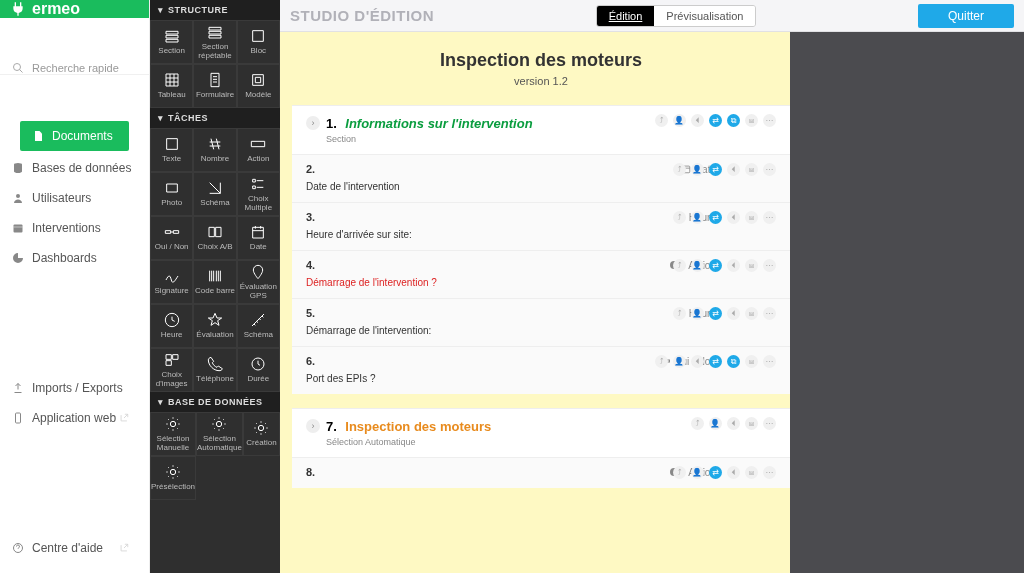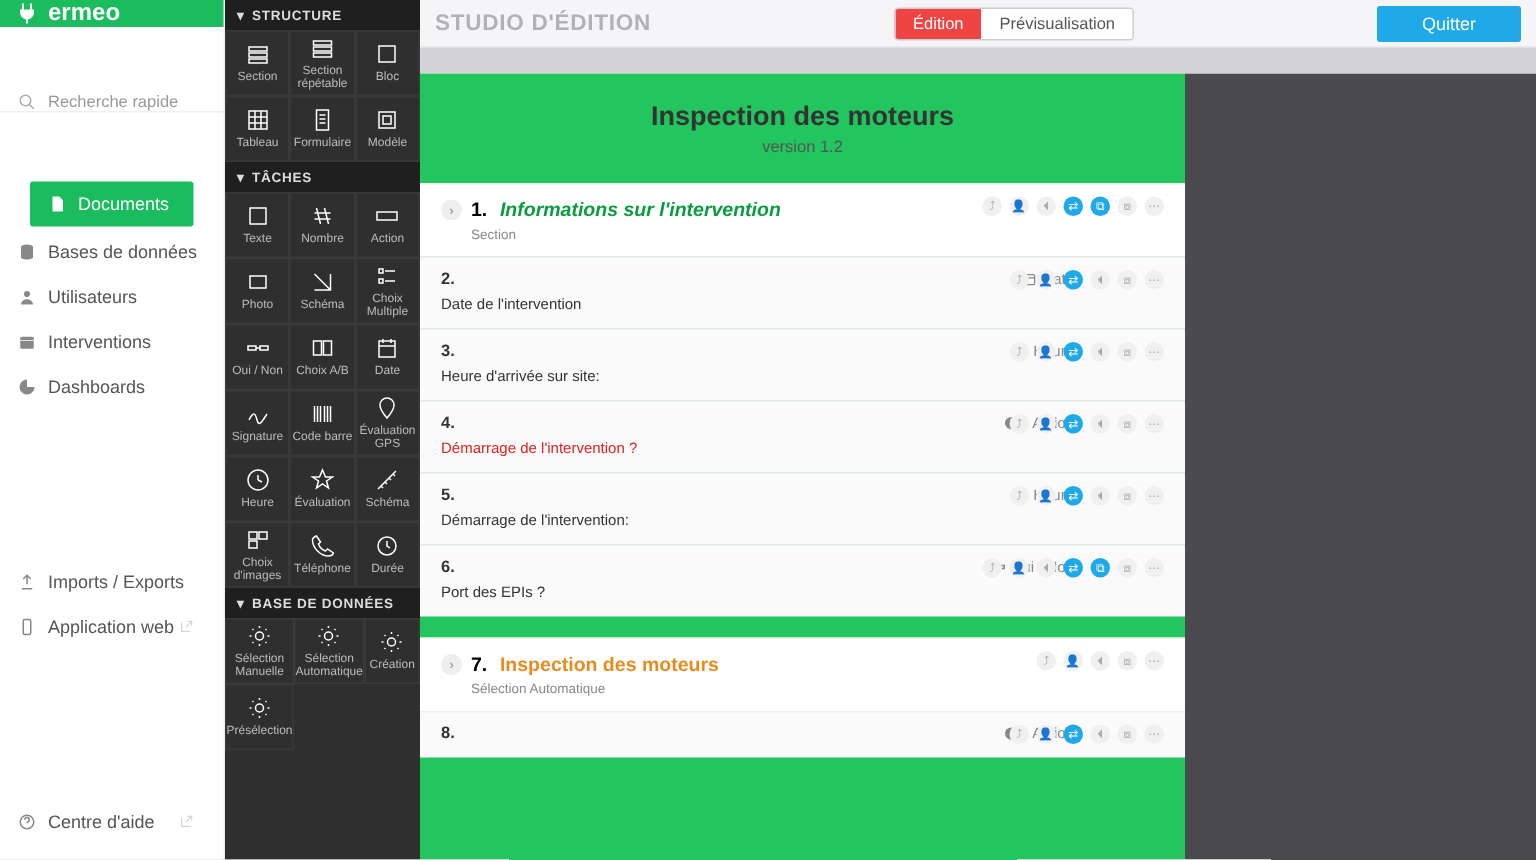--- a/index.html
+++ b/index.html
@@ -20,29 +20,29 @@
   .sidebar-footer { margin-top: auto; border-top: 1px solid #eee; padding: 10px 12px; display: flex; align-items: center; font-size: 12px; color: #444; justify-content: flex-end; }
   .sidebar-footer svg { margin-right: 8px; }
   
   .components { width: 130px; background: #2f2f2f; color: #ccc; font-size: 9px; display: flex; flex-direction: column; overflow-y: auto; }
   .comp-header { background: #1f1f1f; padding: 5px 8px; font-size: 9px; letter-spacing: .5px; color: #ddd; display:flex; align-items:center; gap:5px; font-weight:600; text-transform: uppercase;}
   .comp-grid { display: grid; grid-template-columns: repeat(3, 1fr); }
   .comp-cell { height: 44px; display: flex; flex-direction: column; align-items: center; justify-content: center; border: 1px solid #3a3a3a; cursor: pointer; gap:3px; }
   .comp-cell svg { color: #fff; }
   .comp-cell span { font-size: 8px; color: #bbb; text-align:center; line-height:1.1; }
   
-  .main { flex: 1; display: flex; flex-direction: column; background:#d3d3d7;gap:17px; }
+  .main { flex: 1; display: flex; flex-direction: column; background:#d3d3d7; }
   .topbar { height: 32px; background: #f5f5f7; display: flex; align-items: center; padding: 0 10px; border-bottom: 1px solid #e1e1e4; }
   .studio-title { font-size: 15px; color: #b1b1b8; font-weight: 600; letter-spacing: .5px; }
   .mode-toggle { margin: 0 auto; display: flex; border: 1px solid #ccc; border-radius: 3px; overflow: hidden; font-size: 11px; }
   .mode-toggle div { padding: 4px 12px; cursor: pointer; background:#fff; color:#555;}
-  .mode-toggle div.active { background: #ef4444; color: #fff; }
+  .mode-toggle div.active { background: #000000; color: #fff; text-decoration: underline; }
   .quit-btn { background: #1fa9e8; color: #fff; border: none; padding: 5px 30px; font-size: 12px; border-radius: 2px; cursor: pointer; }
   .canvas-wrap { flex:1; display:flex; overflow:hidden;}
-  .canvas { width: 510px; background: #22c55e; margin: 0; overflow-y: auto; padding: 0 0 20px 0; }
+  .canvas { width: 510px; background: #fef9c3; margin: 0; overflow-y: auto; padding: 0 0 20px 12px; }
   .right-space { flex:1; background:#4b4b4f; }
   .doc-title { text-align: center; padding: 18px 0 4px; font-size: 18px; font-weight: 700; color: #333; }
   .doc-version { text-align: center; font-size: 11px; color: #555; margin-bottom: 18px; }
   .section-row, .item-row { display: flex; padding: 8px 14px 10px 14px; border-top: 1px solid #eee; }
   .section-row { align-items: flex-start; background:#fff; }
   .section-row.alt { background:#fff; }
   .chev { width:14px; height:14px; border-radius:50%; background:#eee; display:flex; align-items:center; justify-content:center; font-size:9px; color:#888; margin-right:6px; margin-top:2px; flex-shrink:0;}
   .sec-num { font-size: 13px; font-weight: 700; margin-right: 4px; }
   .sec-title { font-size: 13px; font-weight: 700; }
   .green { color: #0a9d3f; font-style: italic; }

